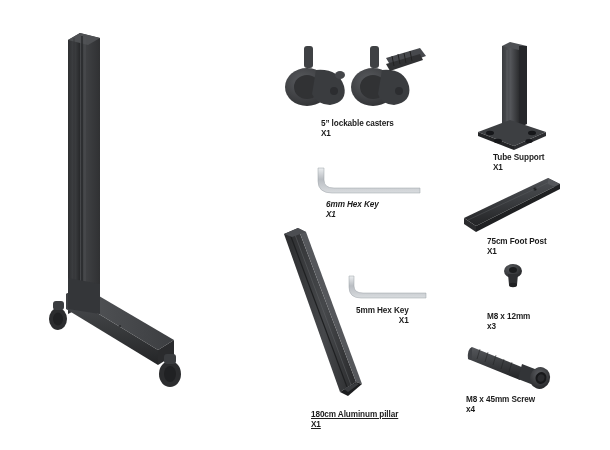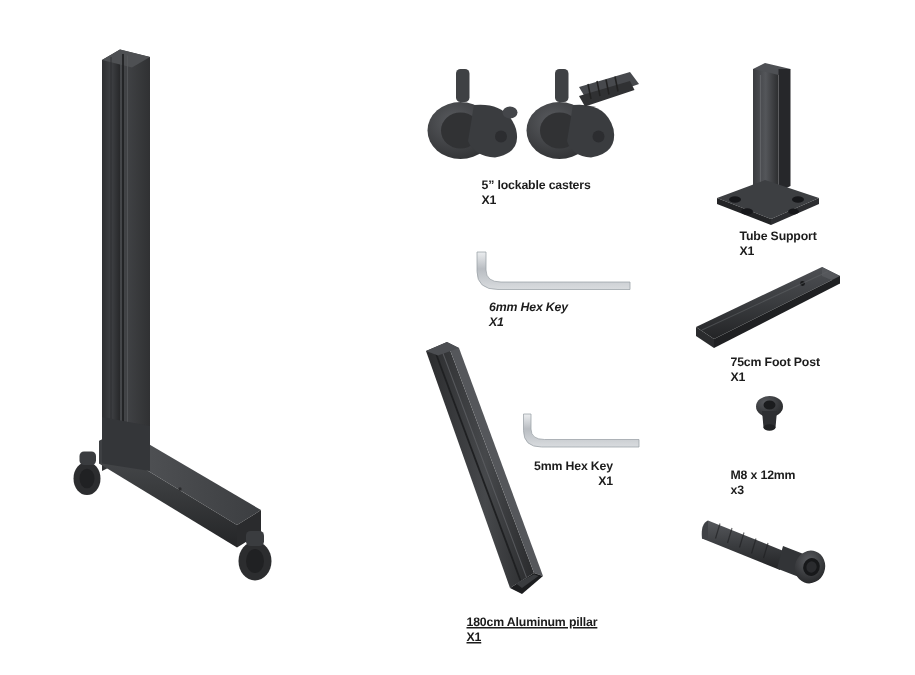--- a/index.html
+++ b/index.html
@@ -286,14 +286,18 @@
       </g>
 
       <g>
         <polygon points="56,28 74,35 70,50 52,43" fill="#323437"></polygon>
         <ellipse cx="74" cy="42" rx="10" ry="11" fill="url(#gHead)" transform="rotate(20 74 42)"></ellipse>
         <ellipse cx="75" cy="42" rx="5.5" ry="6" fill="#17181a" transform="rotate(20 75 42)"></ellipse>
         <ellipse cx="75" cy="42" rx="3.4" ry="3.8" fill="#2a2b2e" transform="rotate(20 75 42)"></ellipse>
       </g>
     </svg>
   </div>
+  <div class="cap" style="left:466px;top:395px;">
+    <span>M8 x 45mm Screw</span>
+    <span class="qty">x4</span>
+  </div>
 
 </div>
 
 </body></html>

